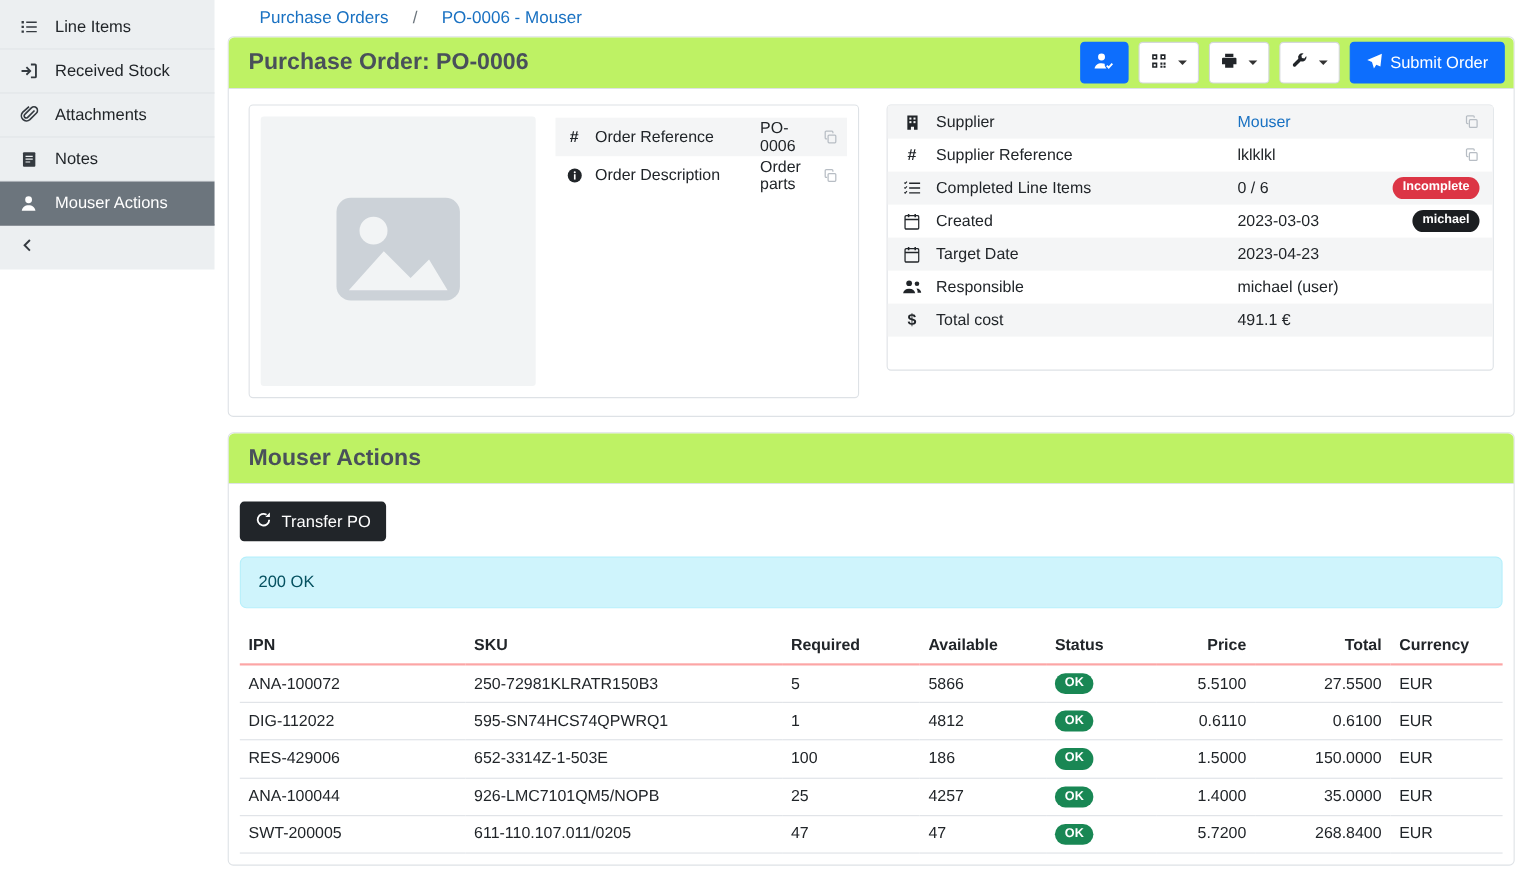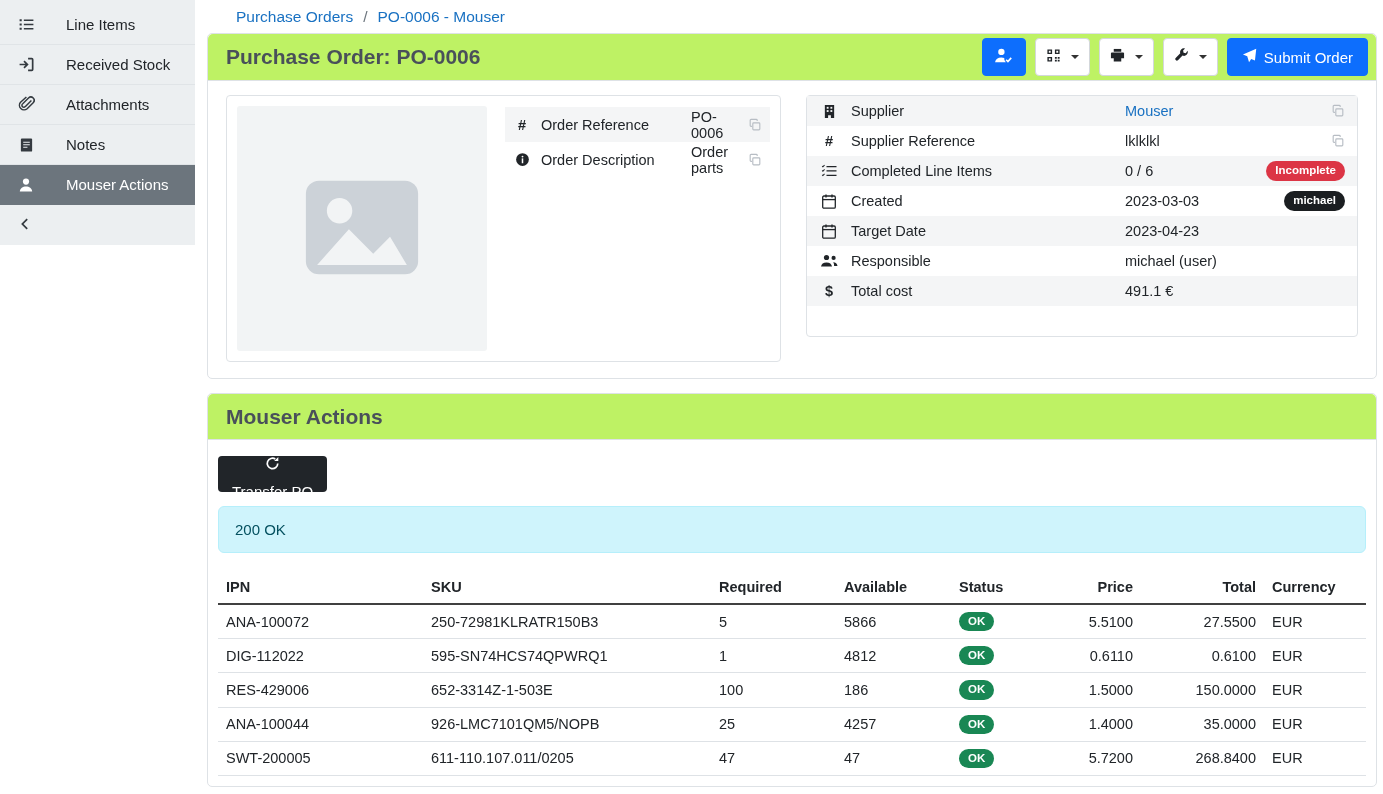--- a/index.html
+++ b/index.html
@@ -1,30 +1,30 @@
 <!DOCTYPE html>
 <html><head>
 <meta charset="utf-8">
 <style>
   * { box-sizing: border-box; margin: 0; padding: 0; }
   html,body { width:1383px; height:794px; overflow:hidden; background:#fff;
     font-family:"Liberation Sans", sans-serif; color:#212529; font-size:14.5px; }
 
   
   .sidebar { position:absolute; left:0; top:0; width:195px; background:#eceff1; padding-top:5px; }
-  .side-item { display:flex; align-items:center; gap:30px; height:40px; padding:0 12px 0 16px;
+  .side-item { display:flex; align-items:center; gap:14px; height:40px; padding:0 12px 0 16px;
     font-size:15px; color:#212529; cursor:pointer; border-bottom:1px solid #e0e4e7; }
   .side-item .s-ic { width:20px; display:flex; justify-content:center; color:#343a40; }
   .side-item.active { background:#6c757d; color:#fff; border-bottom-color:#6c757d; }
   .side-item.active .s-ic { color:#fff; }
   .side-collapse { display:flex; align-items:center; height:40px; padding-left:18px; color:#343a40; cursor:pointer; }
 
   
   .main { margin-left:207px; margin-right:6px; }
-  .breadcrumb { display:flex; align-items:center; gap:10px; height:33px; padding-left:29px; font-size:15.5px; }
+  .breadcrumb { display:flex; align-items:center; gap:22px; height:33px; padding-left:29px; font-size:15.5px; }
   .breadcrumb a { color:#1971c2; text-decoration:none; cursor:pointer; }
   .crumb-sep { color:#6c757d; }
 
   .panel { border:1px solid #dee2e6; border-radius:5px; background:#fff; margin-bottom:14px; }
   .panel-header { display:flex; align-items:center; justify-content:space-between;
     min-height:46px; padding:4px 8px 4px 18px; background:#bef264; border-bottom:1px solid #dee2e6;
     border-radius:5px 5px 0 0; }
   .panel-title { font-size:21px; font-weight:600; color:#49505a; }
 
   
@@ -65,26 +65,26 @@
     font-weight:700; color:#fff; line-height:1.15; }
   .badge-gray { background:#6c757d; }
   .badge-red { background:#dc3545; margin-left:auto; }
   .badge-dark { background:#1b1e21; margin-left:auto; }
   .badge-green { background:#198754; }
 
   
   .mouser-body { padding:10px; }
   .transfer-btn { display:inline-flex; align-items:center; gap:9px; background:#212529; color:#fff;
     border:none; border-radius:4px; height:36px; padding:0 14px; font-size:15px; cursor:pointer;
-    margin:6px 0 14px;flex-direction:column; }
+    margin:6px 0 14px; }
   .alert-info { background:#cff4fc; border:1px solid #b6effb; color:#055160; border-radius:6px;
     padding:14px 16px; font-size:15px; margin-bottom:18px; }
 
   table.results { width:100%; border-collapse:collapse; font-size:14.5px; }
-  .results th { text-align:left; font-weight:600; padding:8px 8px; border-bottom:2px solid #404040; }
+  .results th { text-align:left; font-weight:600; padding:8px 8px; border-bottom:2px solid #fca5a5; }
   .results td { padding:7px 8px; border-bottom:1px solid #dee2e6; }
   .results .num { text-align:right; }
 </style>
 </head>
 <body>
 
 <nav class="sidebar">
   <div class="side-item">
     <span class="s-ic">
       <svg width="17" height="17" viewBox="0 0 16 16">

